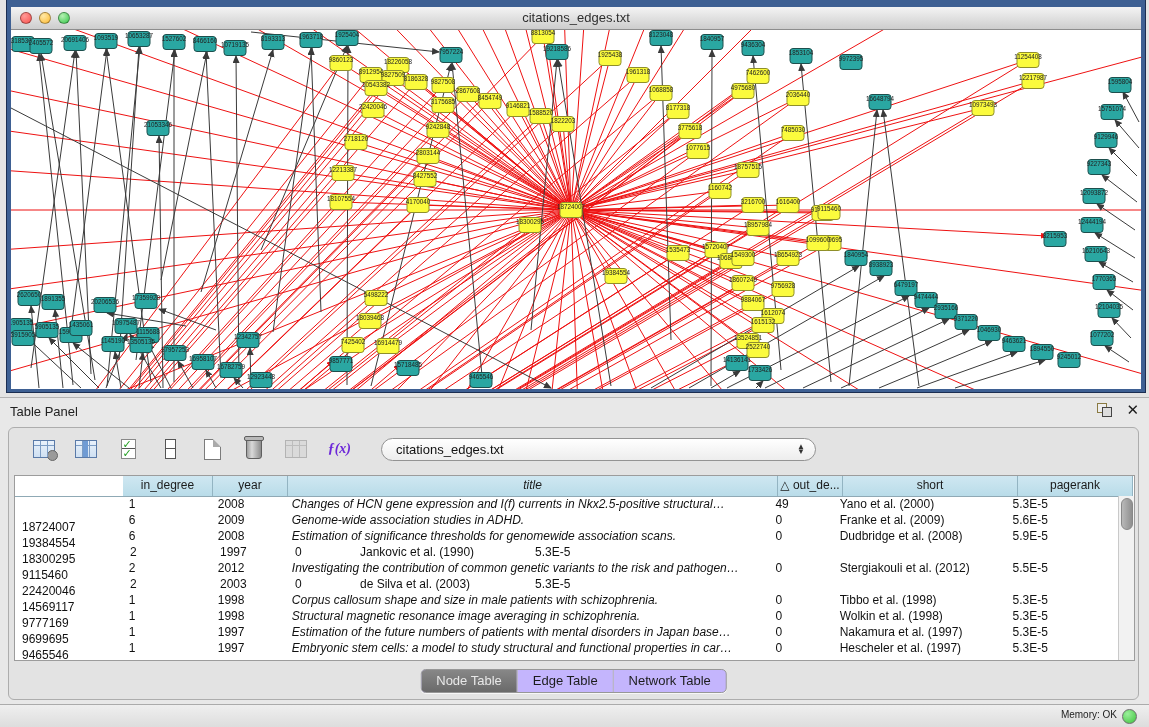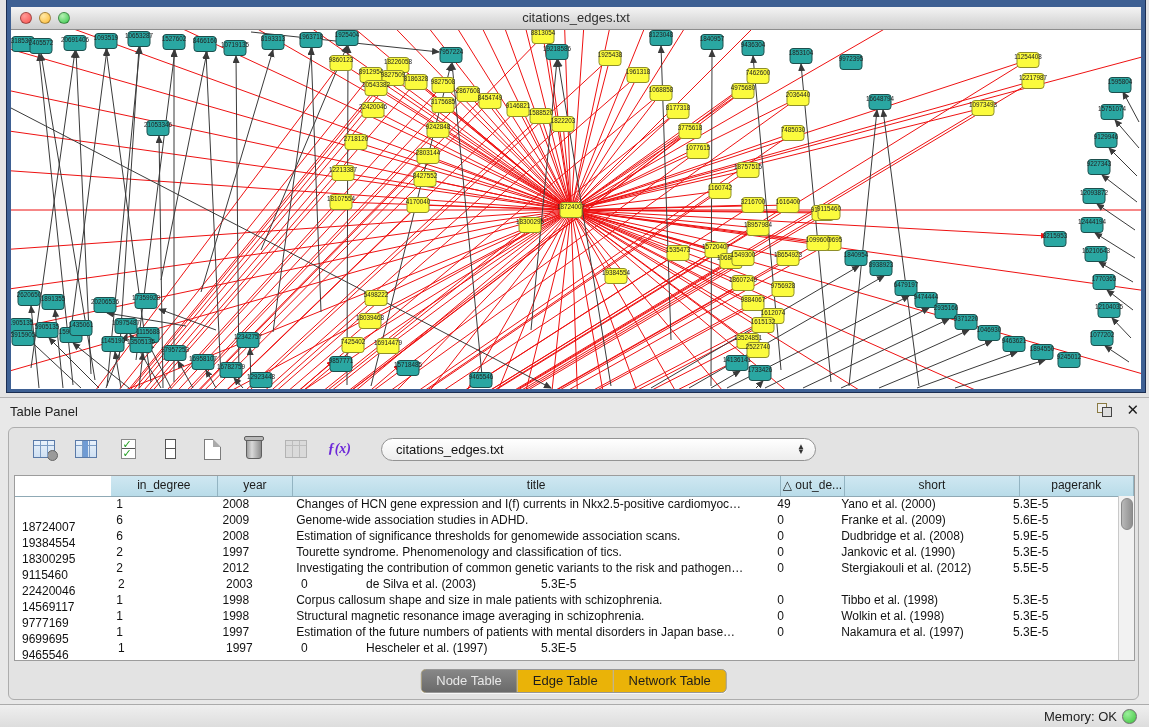--- a/index.html
+++ b/index.html
@@ -40,34 +40,34 @@
   .combo-arrows{display:flex;flex-direction:column;line-height:5px;font-size:8px;color:#333;}
 
   .tbl{position:absolute;left:5px;top:47px;width:1121px;height:186px;background:#fff;border:1px solid #9c9c9c;box-sizing:border-box;}
   .thead{display:flex;height:20px;border-bottom:1px solid #8fa9b5;}
   .hcell{box-sizing:border-box;border-right:1px solid #93b4c2;background:linear-gradient(#cfe7f1,#b9dce9);
     font-size:12px;color:#1b1b1b;text-align:center;line-height:19px;overflow:hidden;white-space:nowrap;}
   .hcell.c0{background:linear-gradient(#e4e4e4,#cfcfcf);border-right:1px solid #9c9c9c;}
   .tbody{position:absolute;left:0;top:20px;right:15px;bottom:0;overflow:hidden;}
   .trow{display:flex;height:16px;align-items:center;}
   .tcell{box-sizing:border-box;padding-left:7px;font-size:12px;color:#111;overflow:hidden;white-space:nowrap;}
-  .c0{width:96px;margin-top:46px;} .c1{width:108px;} .c2{width:75px;} .c3{width:490px;} .c4{width:65px;} .c5{width:175px;} .c6{width:115px;}
+  .c0{width:96px;margin-top:46px;} .c1{width:90px;margin-left:12px;} .c2{width:75px;} .c3{width:490px;font-style:italic;} .c4{width:65px;} .c5{width:175px;} .c6{width:115px;}
   .vscroll{position:absolute;right:0;top:20px;bottom:0;width:15px;background:#f2f2f2;border-left:1px solid #c9c9c9;}
   .vthumb{position:absolute;left:2px;top:2px;width:10px;height:30px;border-radius:6px;
     background:linear-gradient(90deg,#b9b9b9,#8f8f8f);border:1px solid #888;}
 
   .tabs{position:absolute;left:50%;transform:translateX(-50%);bottom:6px;display:flex;height:22px;
-    border:1px solid #979797;border-radius:5px;overflow:hidden;background:#eab308;box-shadow:0 1px 0 rgba(255,255,255,.7);}
+    border:1px solid #979797;border-radius:5px;overflow:hidden;background:#c4b5fd;box-shadow:0 1px 0 rgba(255,255,255,.7);}
   .tab{padding:0 15px;font-size:13px;line-height:21px;color:#1c1c1c;border-left:1px solid #b5b5b5;}
   .tab:first-child{border-left:none;}
   .tab.sel{background:linear-gradient(#878787,#6a6a6a);color:#e8e8e8;}
 
   .statusbar{position:absolute;left:0;bottom:0;width:1149px;height:22px;background:linear-gradient(#efefef,#dddddd);
     border-top:1px solid #ababab;}
-  .mem-label{position:absolute;right:32px;top:4px;font-size:13px;color:#1e1e1e;}
+  .mem-label{position:absolute;right:32px;top:4px;font-size:10px;color:#1e1e1e;}
   .mem-dot{position:absolute;right:12px;top:4px;width:13px;height:13px;border-radius:50%;
     background:radial-gradient(circle at 35% 30%,#9af09a,#3ec43e);border:1px solid #6d6d6d;}
 
   
   .ic-grid{width:20px;height:16px;border:1px solid #5a7aa8;background:
     linear-gradient(#eaf2fb,#cfe0f2);position:relative;}
   .ic-grid:before{content:"";position:absolute;left:0;right:0;top:4px;border-top:1px solid #7c9cc4;}
   .ic-grid:after{content:"";position:absolute;top:0;bottom:0;left:6px;width:6px;border-left:1px solid #7c9cc4;border-right:1px solid #7c9cc4;}
   .gear{position:absolute;right:-4px;bottom:-4px;width:9px;height:9px;border-radius:50%;background:#9a9a9a;border:1px solid #666;}
   .colsel .colband{position:absolute;left:6px;top:0;bottom:0;width:6px;background:#6f9bd4;}
@@ -916,21 +916,21 @@
           <div class="hcell c3">title</div>
           <div class="hcell c4">△ out_de...</div>
           <div class="hcell c5">short</div>
           <div class="hcell c6">pagerank</div>
         </div>
       <div class="tbody">
           <div class="trow">
             <div class="tcell c0">18724007</div>
             <div class="tcell c1">1</div>
             <div class="tcell c2">2008</div>
-            <div class="tcell c3">Changes of HCN gene expression and I(f) currents in Nkx2.5-positive cardiomyoc…</div>
+            <div class="tcell c3">Changes of HCN gene expression and I(f) currents in Nkx2.5-positive structural…</div>
             <div class="tcell c4">49</div>
             <div class="tcell c5">Yano et al. (2000)</div>
             <div class="tcell c6">5.3E-5</div>
           </div>
           <div class="trow">
             <div class="tcell c0">19384554</div>
             <div class="tcell c1">6</div>
             <div class="tcell c2">2009</div>
             <div class="tcell c3">Genome-wide association studies in ADHD.</div>
             <div class="tcell c4">0</div>
@@ -943,21 +943,20 @@
             <div class="tcell c2">2008</div>
             <div class="tcell c3">Estimation of significance thresholds for genomewide association scans.</div>
             <div class="tcell c4">0</div>
             <div class="tcell c5">Dudbridge et al. (2008)</div>
             <div class="tcell c6">5.9E-5</div>
           </div>
           <div class="trow">
             <div class="tcell c0">9115460</div>
             <div class="tcell c1">2</div>
             <div class="tcell c2">1997</div>
-            <div class="tcell c3">Tourette syndrome. Phenomenology and classification of tics.</div>
             <div class="tcell c4">0</div>
             <div class="tcell c5">Jankovic et al. (1990)</div>
             <div class="tcell c6">5.3E-5</div>
           </div>
           <div class="trow">
             <div class="tcell c0">22420046</div>
             <div class="tcell c1">2</div>
             <div class="tcell c2">2012</div>
             <div class="tcell c3">Investigating the contribution of common genetic variants to the risk and pathogen…</div>
             <div class="tcell c4">0</div>
@@ -996,20 +995,21 @@
             <div class="tcell c2">1997</div>
             <div class="tcell c3">Estimation of the future numbers of patients with mental disorders in Japan base…</div>
             <div class="tcell c4">0</div>
             <div class="tcell c5">Nakamura et al. (1997)</div>
             <div class="tcell c6">5.3E-5</div>
           </div>
           <div class="trow">
             <div class="tcell c0">9463627</div>
             <div class="tcell c1">1</div>
             <div class="tcell c2">1997</div>
+            <div class="tcell c3">Embryonic stem cells: a model to study structural and functional properties in car…</div>
             <div class="tcell c4">0</div>
             <div class="tcell c5">Hescheler et al. (1997)</div>
             <div class="tcell c6">5.3E-5</div>
           </div>
         </div>
       <div class="vscroll">
           <div class="vthumb"></div>
         </div>
     </div>
 

